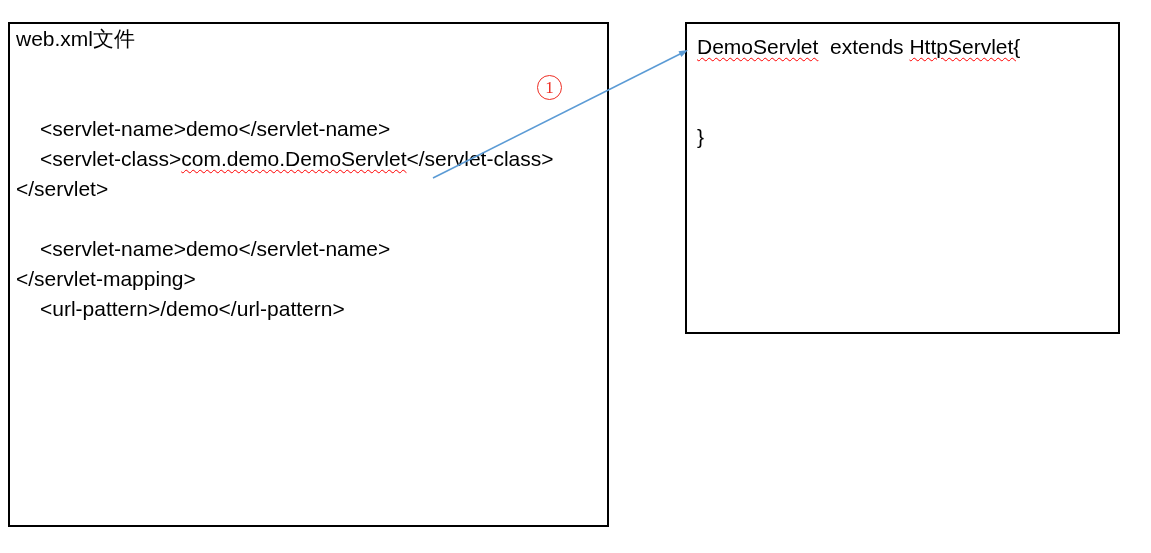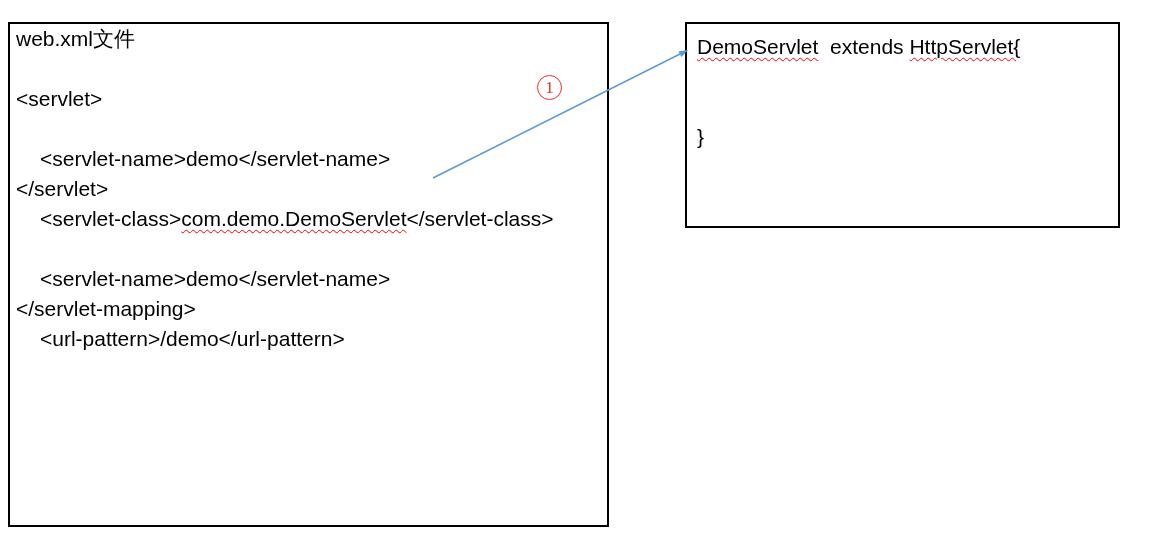--- a/index.html
+++ b/index.html
@@ -26,21 +26,21 @@
     border: 2px solid var(--border);
     background: var(--bg);
   }
   .webxml-box {
     left: 8px; top: 22px;
     width: 601px; height: 505px;
     padding: 0 8px 0 6px;
   }
   .class-box {
     left: 685px; top: 22px;
-    width: 435px; height: 206px;
+    width: 435px; height: 312px;
     padding: 8px 8px 0 10px;
   }
   .line {
     height: 30px;
     line-height: 30px;
     font-size: 21px;
     white-space: pre;
   }
   .indent { padding-left: 24px; }
   .squiggle {
@@ -73,25 +73,24 @@
   }
 </style>
 </head>
 <body>
 
 <div class="canvas">
 
   <div class="box webxml-box">
     <div class="line">web.xml文件</div>
     <div class="line blank"></div>
-    <div class="line">&lt;servlet&gt;</div>
     <div class="line blank"></div>
     <div class="line indent">&lt;servlet-name&gt;demo&lt;/servlet-name&gt;</div>
+    <div class="line indent"><span>&lt;servlet-class&gt;</span><span class="squiggle">com.demo.DemoServlet</span><span>&lt;/servlet-class&gt;</span></div>
     <div class="line">&lt;/servlet&gt;</div>
-    <div class="line indent"><span>&lt;servlet-class&gt;</span><span class="squiggle">com.demo.DemoServlet</span><span>&lt;/servlet-class&gt;</span></div>
     <div class="line blank"></div>
     <div class="line indent">&lt;servlet-name&gt;demo&lt;/servlet-name&gt;</div>
     <div class="line">&lt;/servlet-mapping&gt;</div>
     <div class="line indent">&lt;url-pattern&gt;/demo&lt;/url-pattern&gt;</div>
   </div>
 
   <div class="box class-box">
     <div class="line"><span class="squiggle">DemoServlet</span><span>  extends </span><span class="squiggle">HttpServlet{</span></div>
     <div class="line blank"></div>
     <div class="line blank"></div>

